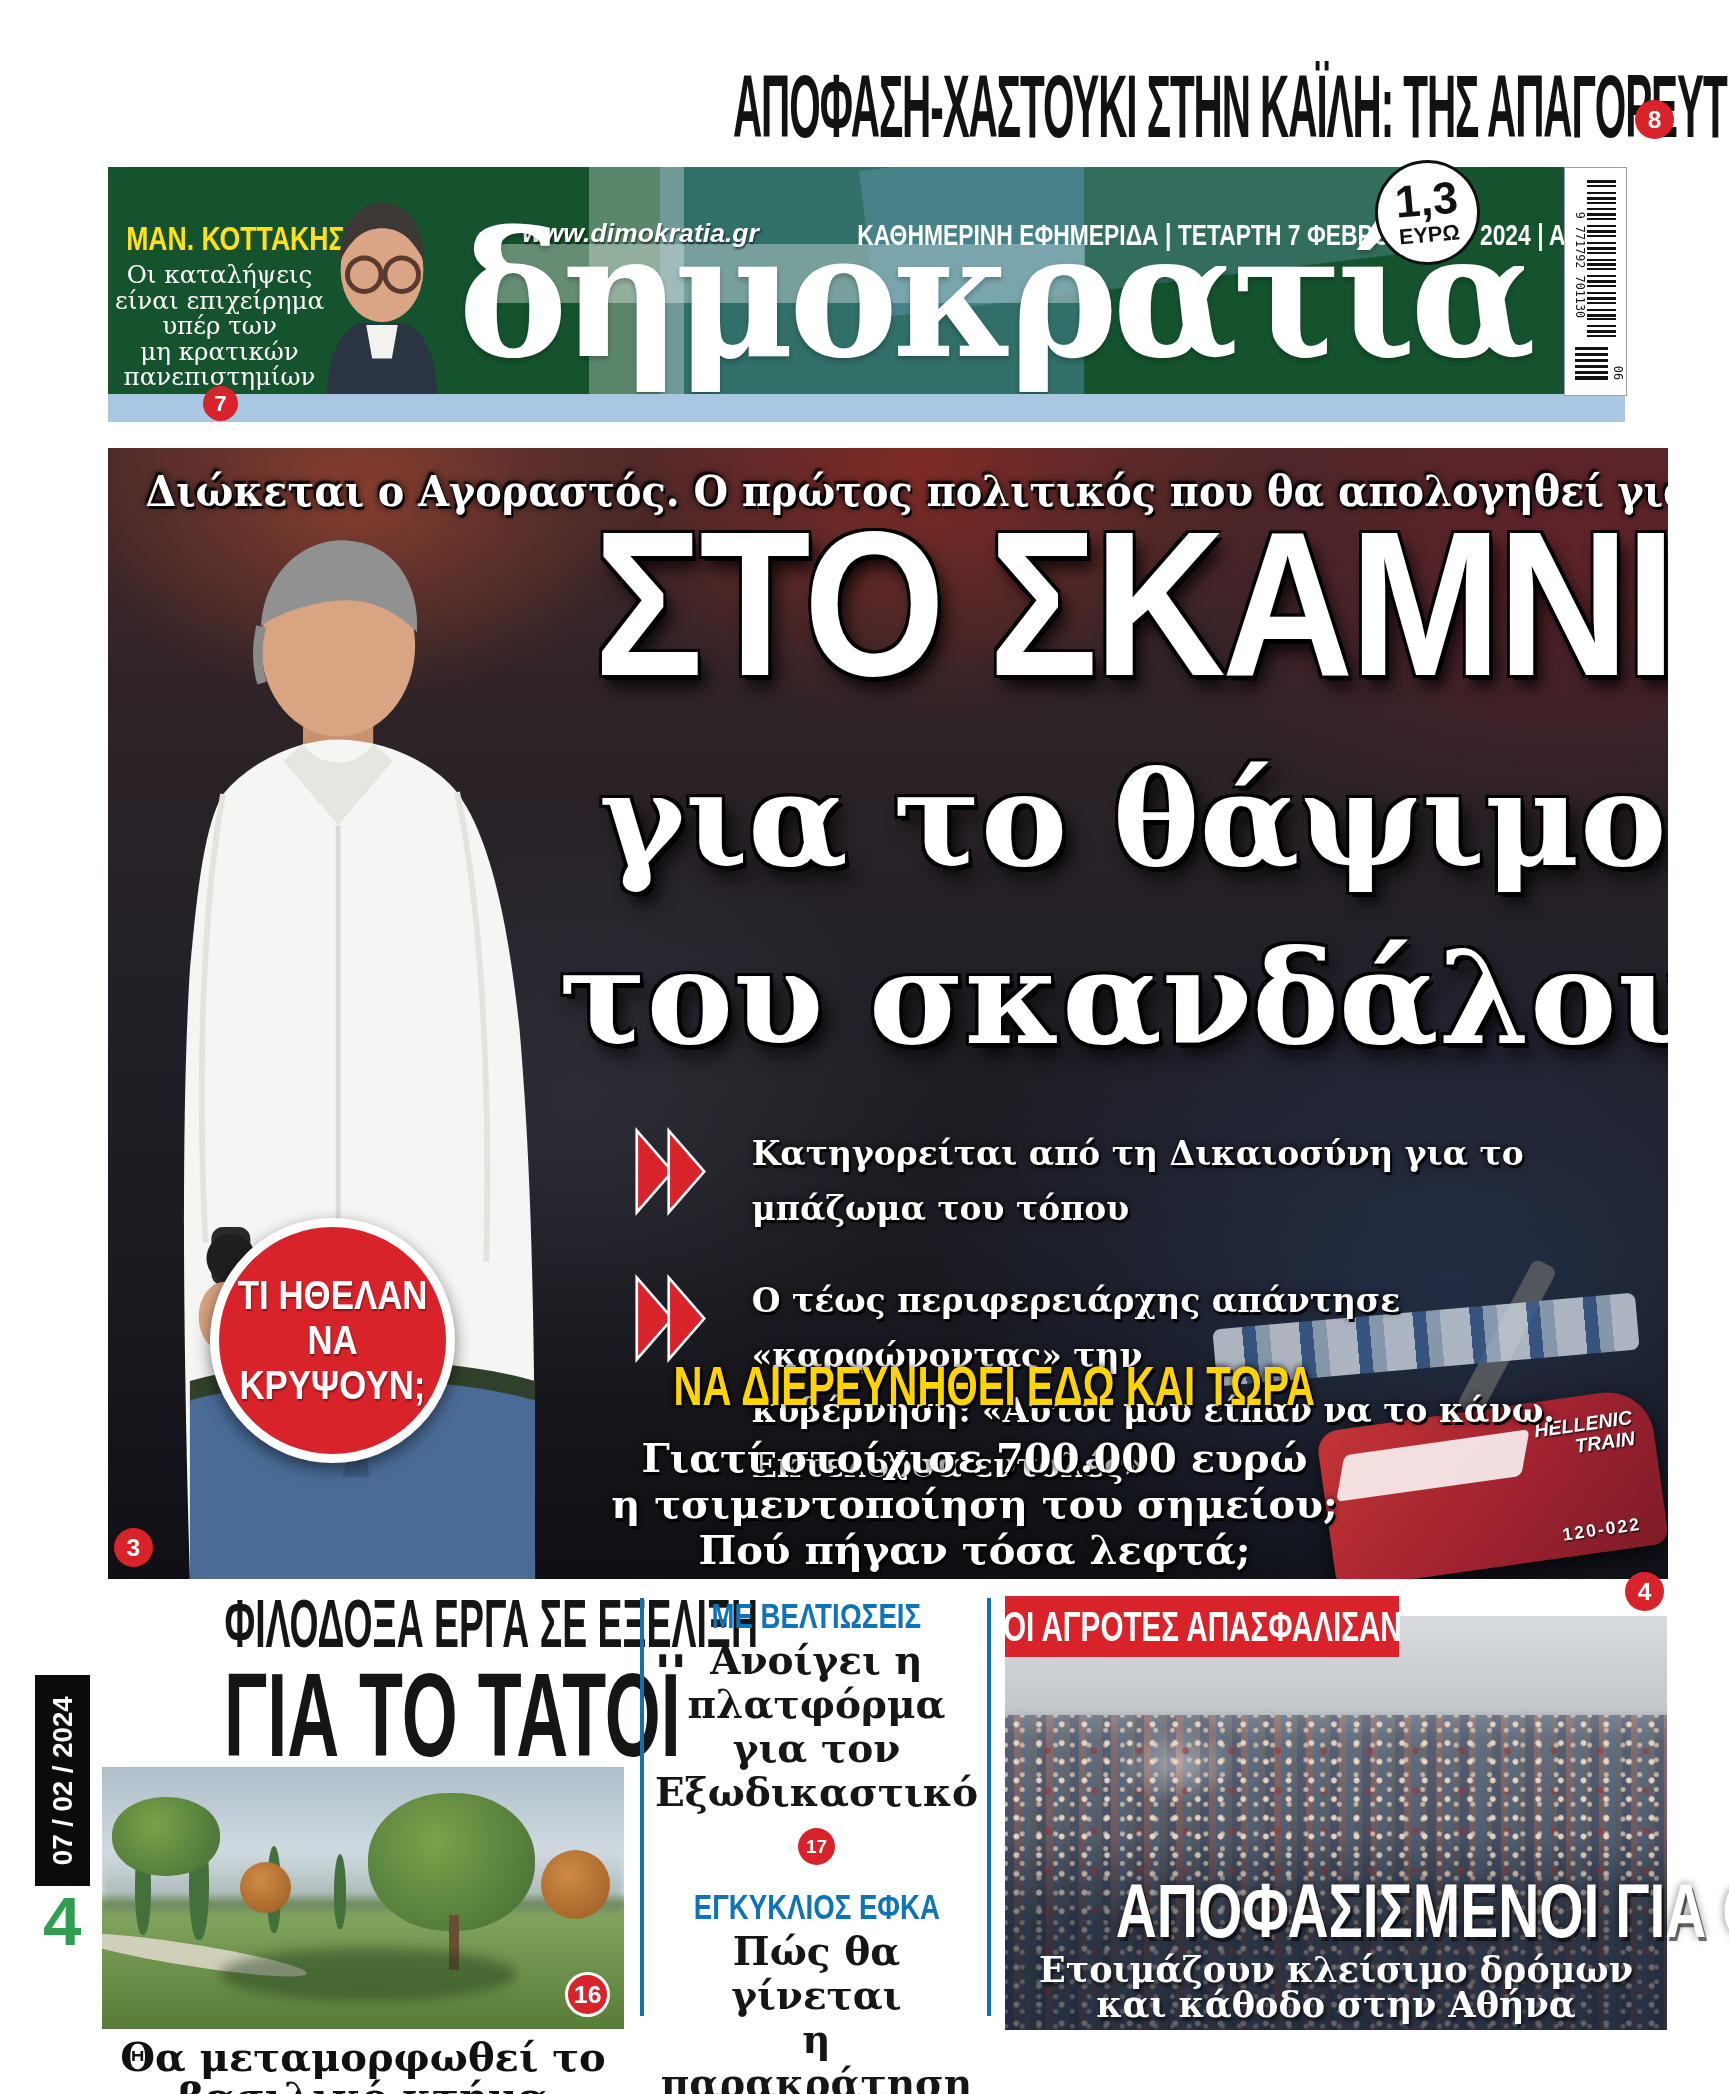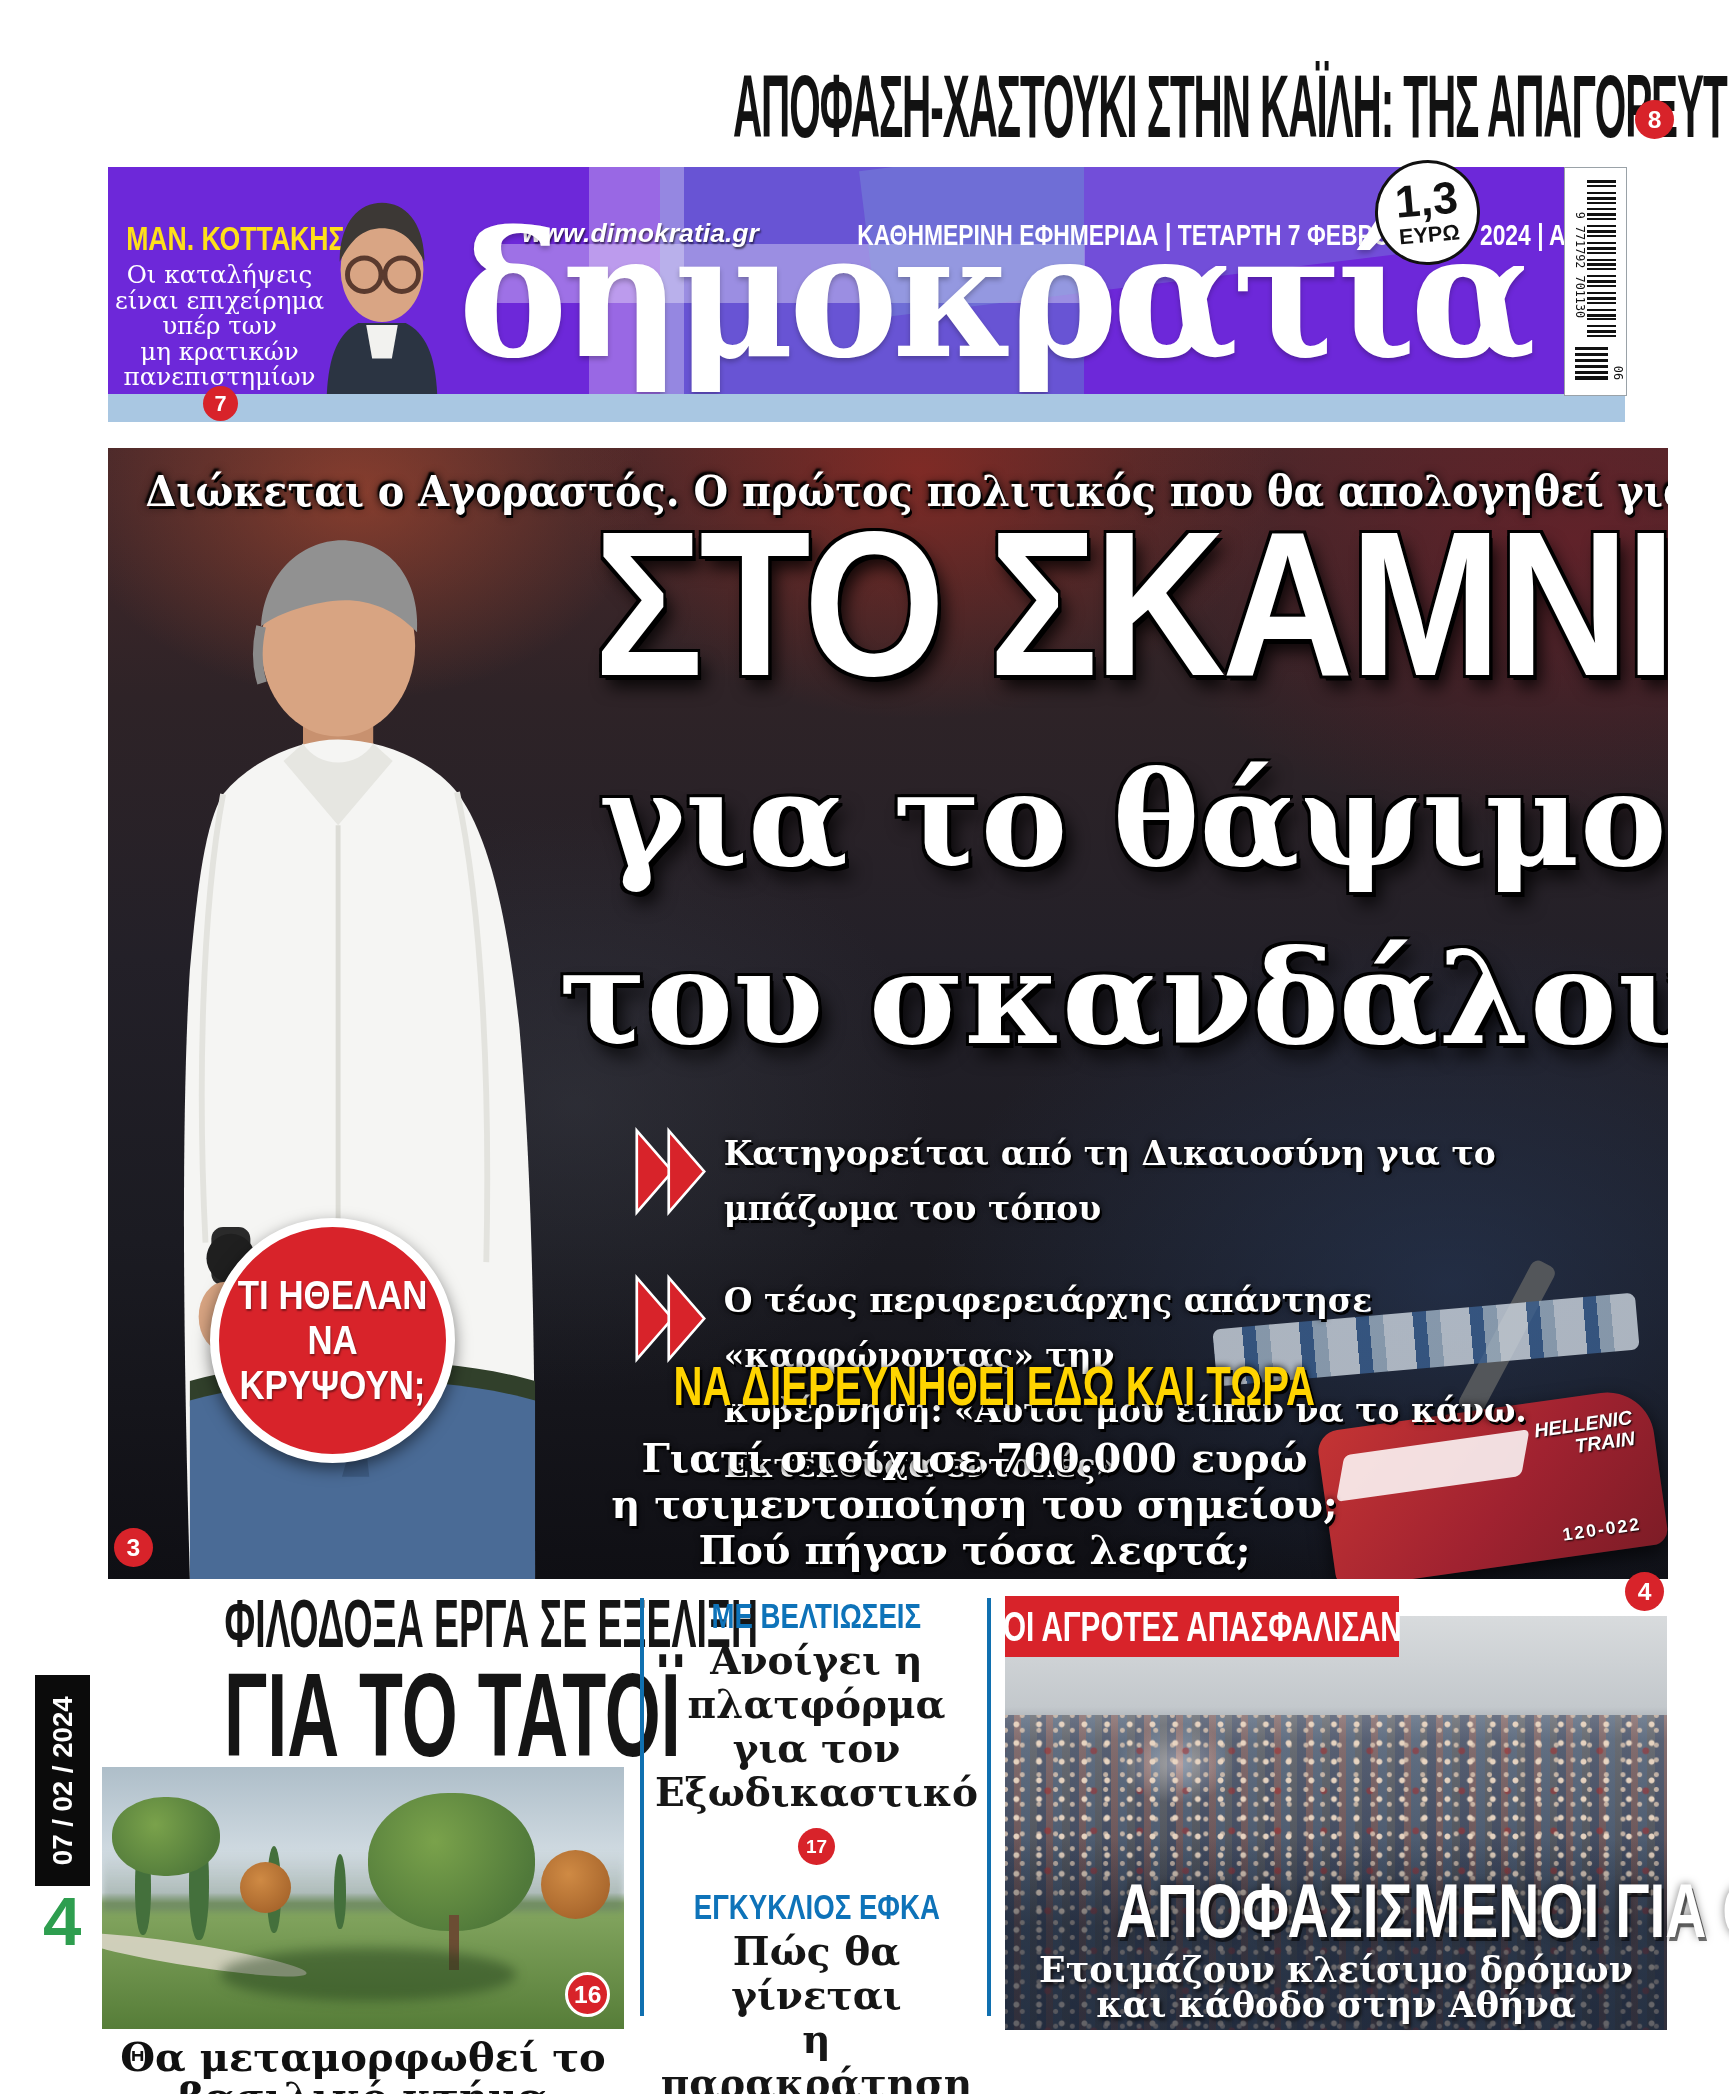--- a/index.html
+++ b/index.html
@@ -8,21 +8,21 @@
   .abs{position:absolute;}
   .cond{display:inline-block;white-space:nowrap;}
   .badge{position:absolute;background:#d8232a;color:#fff;border-radius:50%;
          display:flex;align-items:center;justify-content:center;
          font:700 24.6px "Liberation Sans",sans-serif;width:39px;height:39px;z-index:9;}
   
   .banner{top:69px;left:0;width:1730px;text-align:center;color:#121212;}
   .banner .cond{font:900 75px/1 "Liberation Sans",sans-serif;letter-spacing:-2px;
                 transform:scale(.54,1.18);transform-origin:center;}
   
-  .masthead{left:108px;top:167px;width:1458px;height:227px;background:#6d28d9;}
+  .masthead{left:108px;top:167px;width:1458px;height:227px;background:#14532d;}
   .flagwrap{position:absolute;inset:0;overflow:hidden;}
   .flag-l{position:absolute;left:552px;top:0;width:424px;height:100%;background:rgba(96,158,206,.38);}
   .flag-v{position:absolute;left:481px;top:0;width:95px;height:100%;background:rgba(255,255,255,.30);}
   .flag-h{position:absolute;left:386px;top:77px;width:591px;height:59px;background:rgba(255,255,255,.34);}
   .flag-d{position:absolute;right:148px;top:-29.6px;width:552px;height:148px;background:rgba(130,180,220,.28);transform:rotate(-7deg);}
   .col-name{position:absolute;left:5.9px;top:57px;width:211px;text-align:center;color:#ffe01a;}
   .col-name .cond{font:800 29.6px/1 "Liberation Sans",sans-serif;transform:scale(.9,1.1);}
   .col-text{position:absolute;left:2px;top:95px;width:219px;text-align:center;color:#fff;
             font:400 24.6px/25.6px "DejaVu Serif",serif;}
   .site{position:absolute;left:414px;top:53px;color:#fff;font:700 italic 26.6px/1 "Liberation Sans",sans-serif;
@@ -60,21 +60,21 @@
   .hlines{position:absolute;left:419px;top:0;width:1212px;text-align:center;z-index:3;color:#fff;}
   .h1{position:absolute;top:55px;left:0;width:100%;}
   .h1 .cond{font:900 202px/1 "Liberation Sans",sans-serif;letter-spacing:-3.9px;transform:scale(.9,1.02);
         text-shadow:3.9px 4.9px 0 #000,-3px -3px 0 #000,3px -3px 0 #000,-3px 3px 0 #000,7.9px 11.8px 17.7px rgba(0,0,0,.85);}
   .h2{position:absolute;top:307px;left:0;width:100%;font:700 130px/1 "DejaVu Serif",serif;
         text-shadow:3.9px 4.9px 0 #000,-3px -3px 0 #000,3px -3px 0 #000,-3px 3px 0 #000,7.9px 11.8px 17.7px rgba(0,0,0,.85);}
   .h3{position:absolute;top:485px;left:0;width:100%;font:700 130px/1 "DejaVu Serif",serif;
         text-shadow:3.9px 4.9px 0 #000,-3px -3px 0 #000,3px -3px 0 #000,-3px 3px 0 #000,7.9px 11.8px 17.7px rgba(0,0,0,.85);}
   .bullet{position:absolute;left:527px;width:1030px;display:flex;gap:17.7px;z-index:4;}
   .bullet .txt{color:#fff;font:700 33px/55px "DejaVu Serif",serif;
-        text-shadow:2px 3px 0 #000,0 0 7.9px #000;text-align:left;}
+        text-shadow:2px 3px 0 #000,0 0 7.9px #000;text-align:left;margin-left:28px;}
   .b-icon{flex:0 0 71px;}
   .call{position:absolute;left:495px;top:914px;width:690px;text-align:center;z-index:4;color:#ffd400;}
   .call .cond{font:800 49px/1 "Liberation Sans",sans-serif;transform:scale(.82,1.12);
         text-shadow:3px 3px 0 #000,0 0 7.9px #000;}
   .questions{position:absolute;left:453px;top:971px;width:827px;text-align:center;z-index:4;color:#fff;
         font:700 40px/46px "DejaVu Serif",serif;text-shadow:2px 3px 0 #000,0 0 7.9px #000;margin-top:16px;}
   .sticker{position:absolute;left:102px;top:770px;width:227px;height:227px;background:#d8232a;
         border:9.9px solid #fff;border-radius:50%;z-index:6;display:flex;flex-direction:column;
         align-items:center;justify-content:center;box-shadow:0 5.9px 15.8px rgba(0,0,0,.5);}
   .sticker div{color:#fff;text-align:center;}

